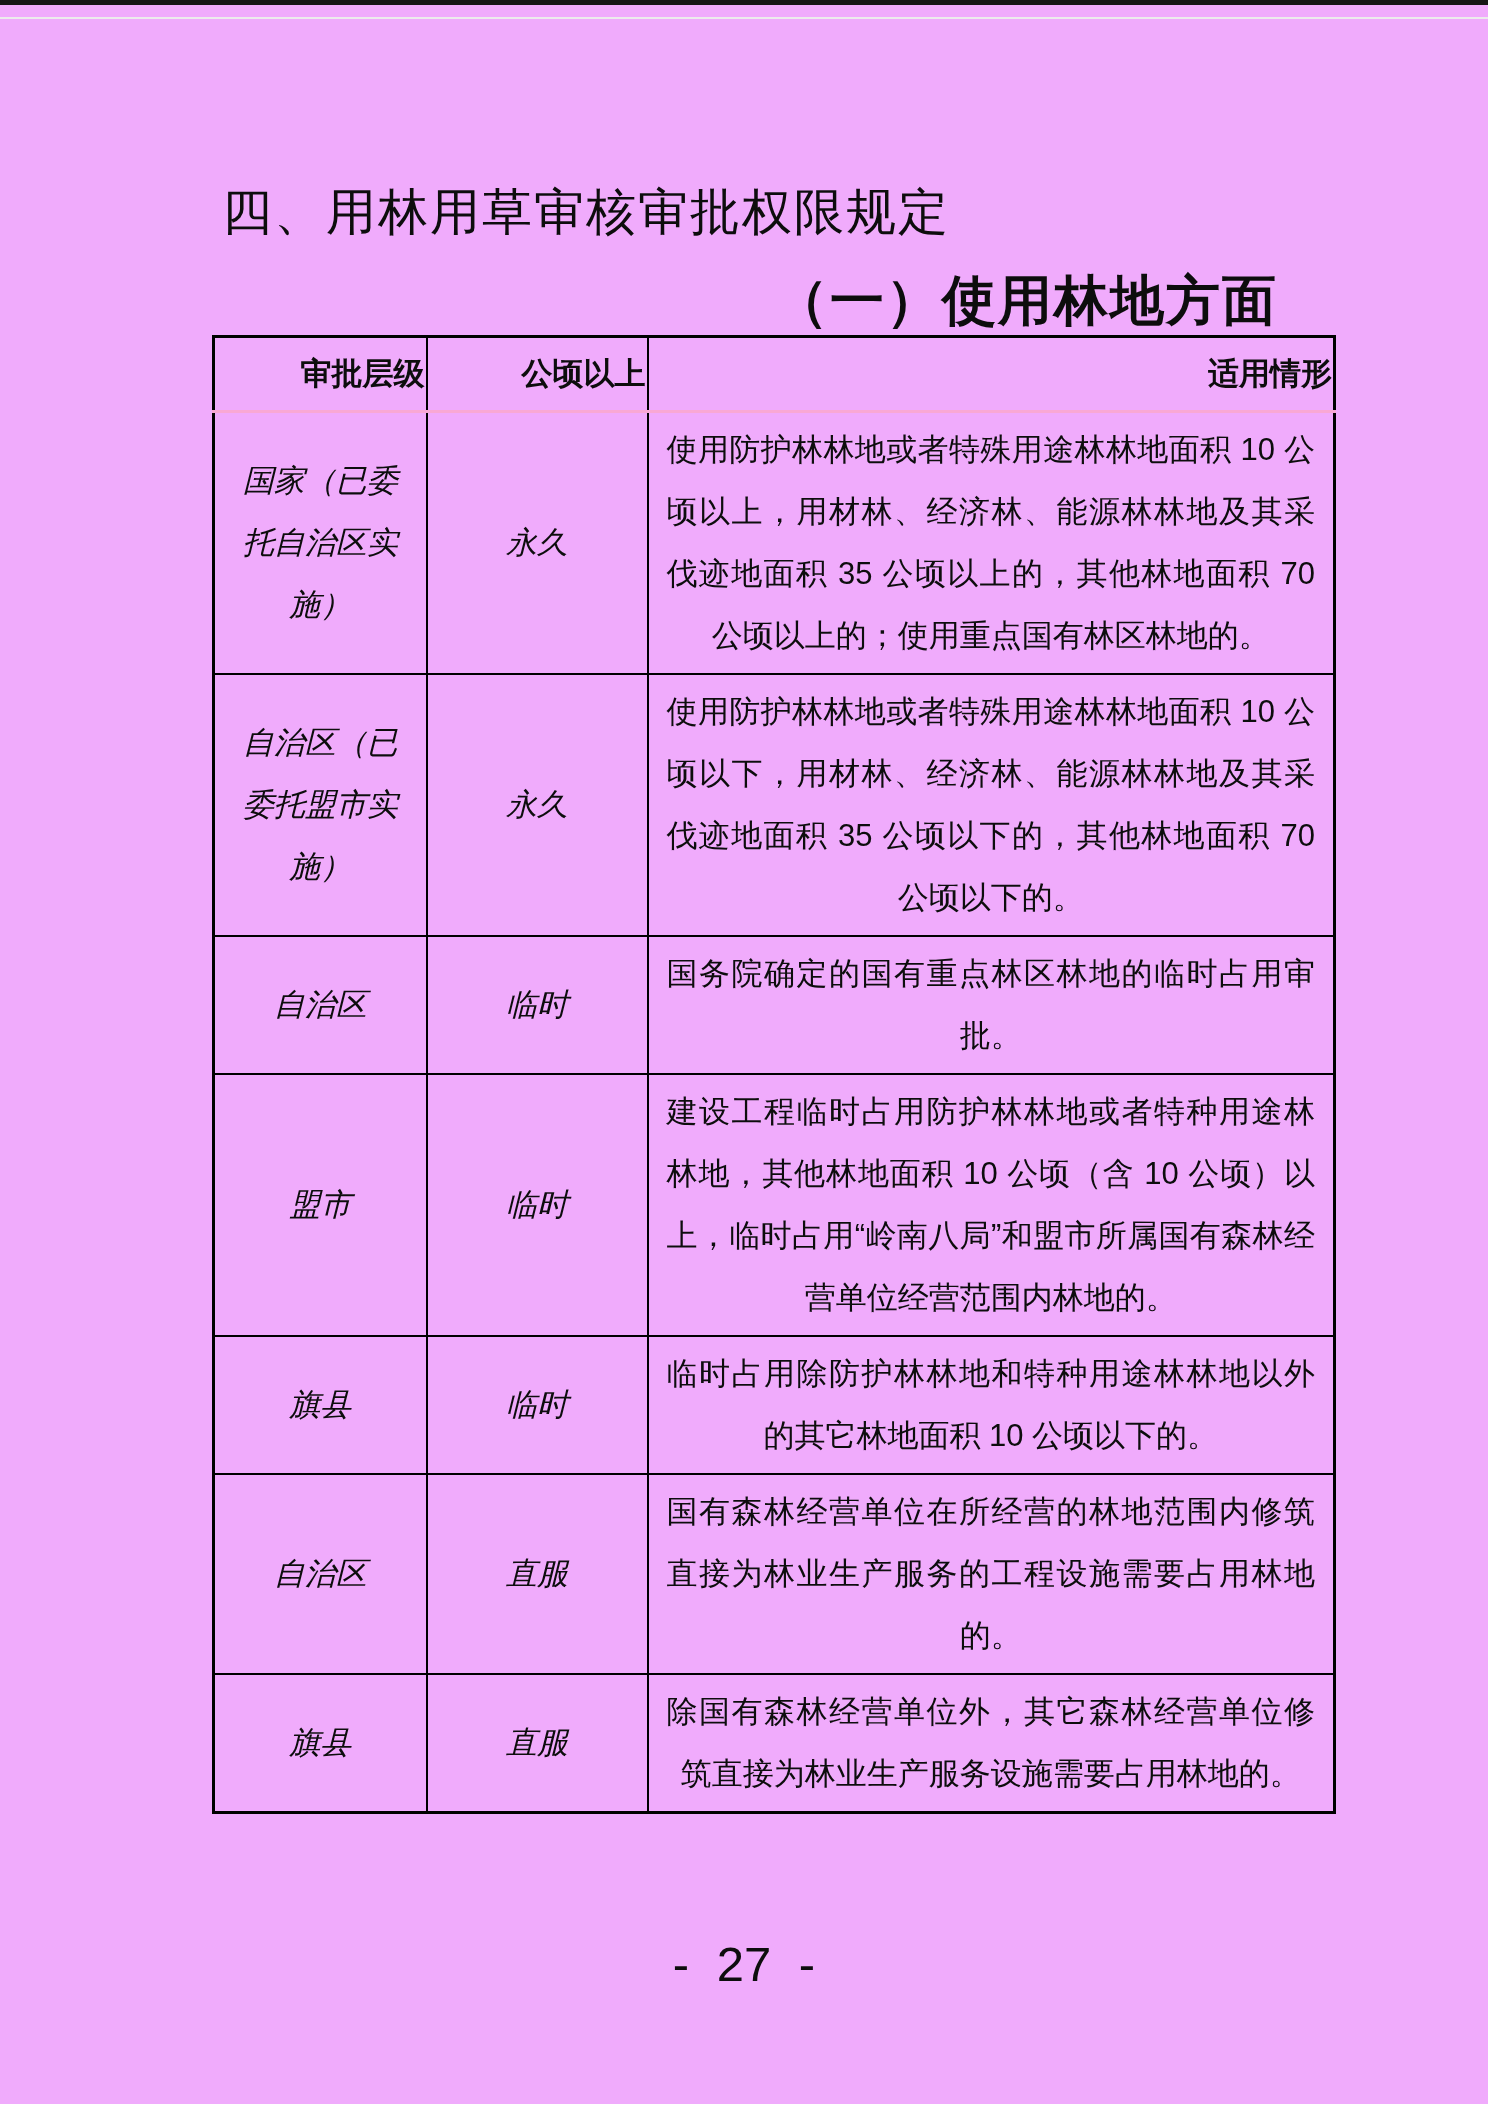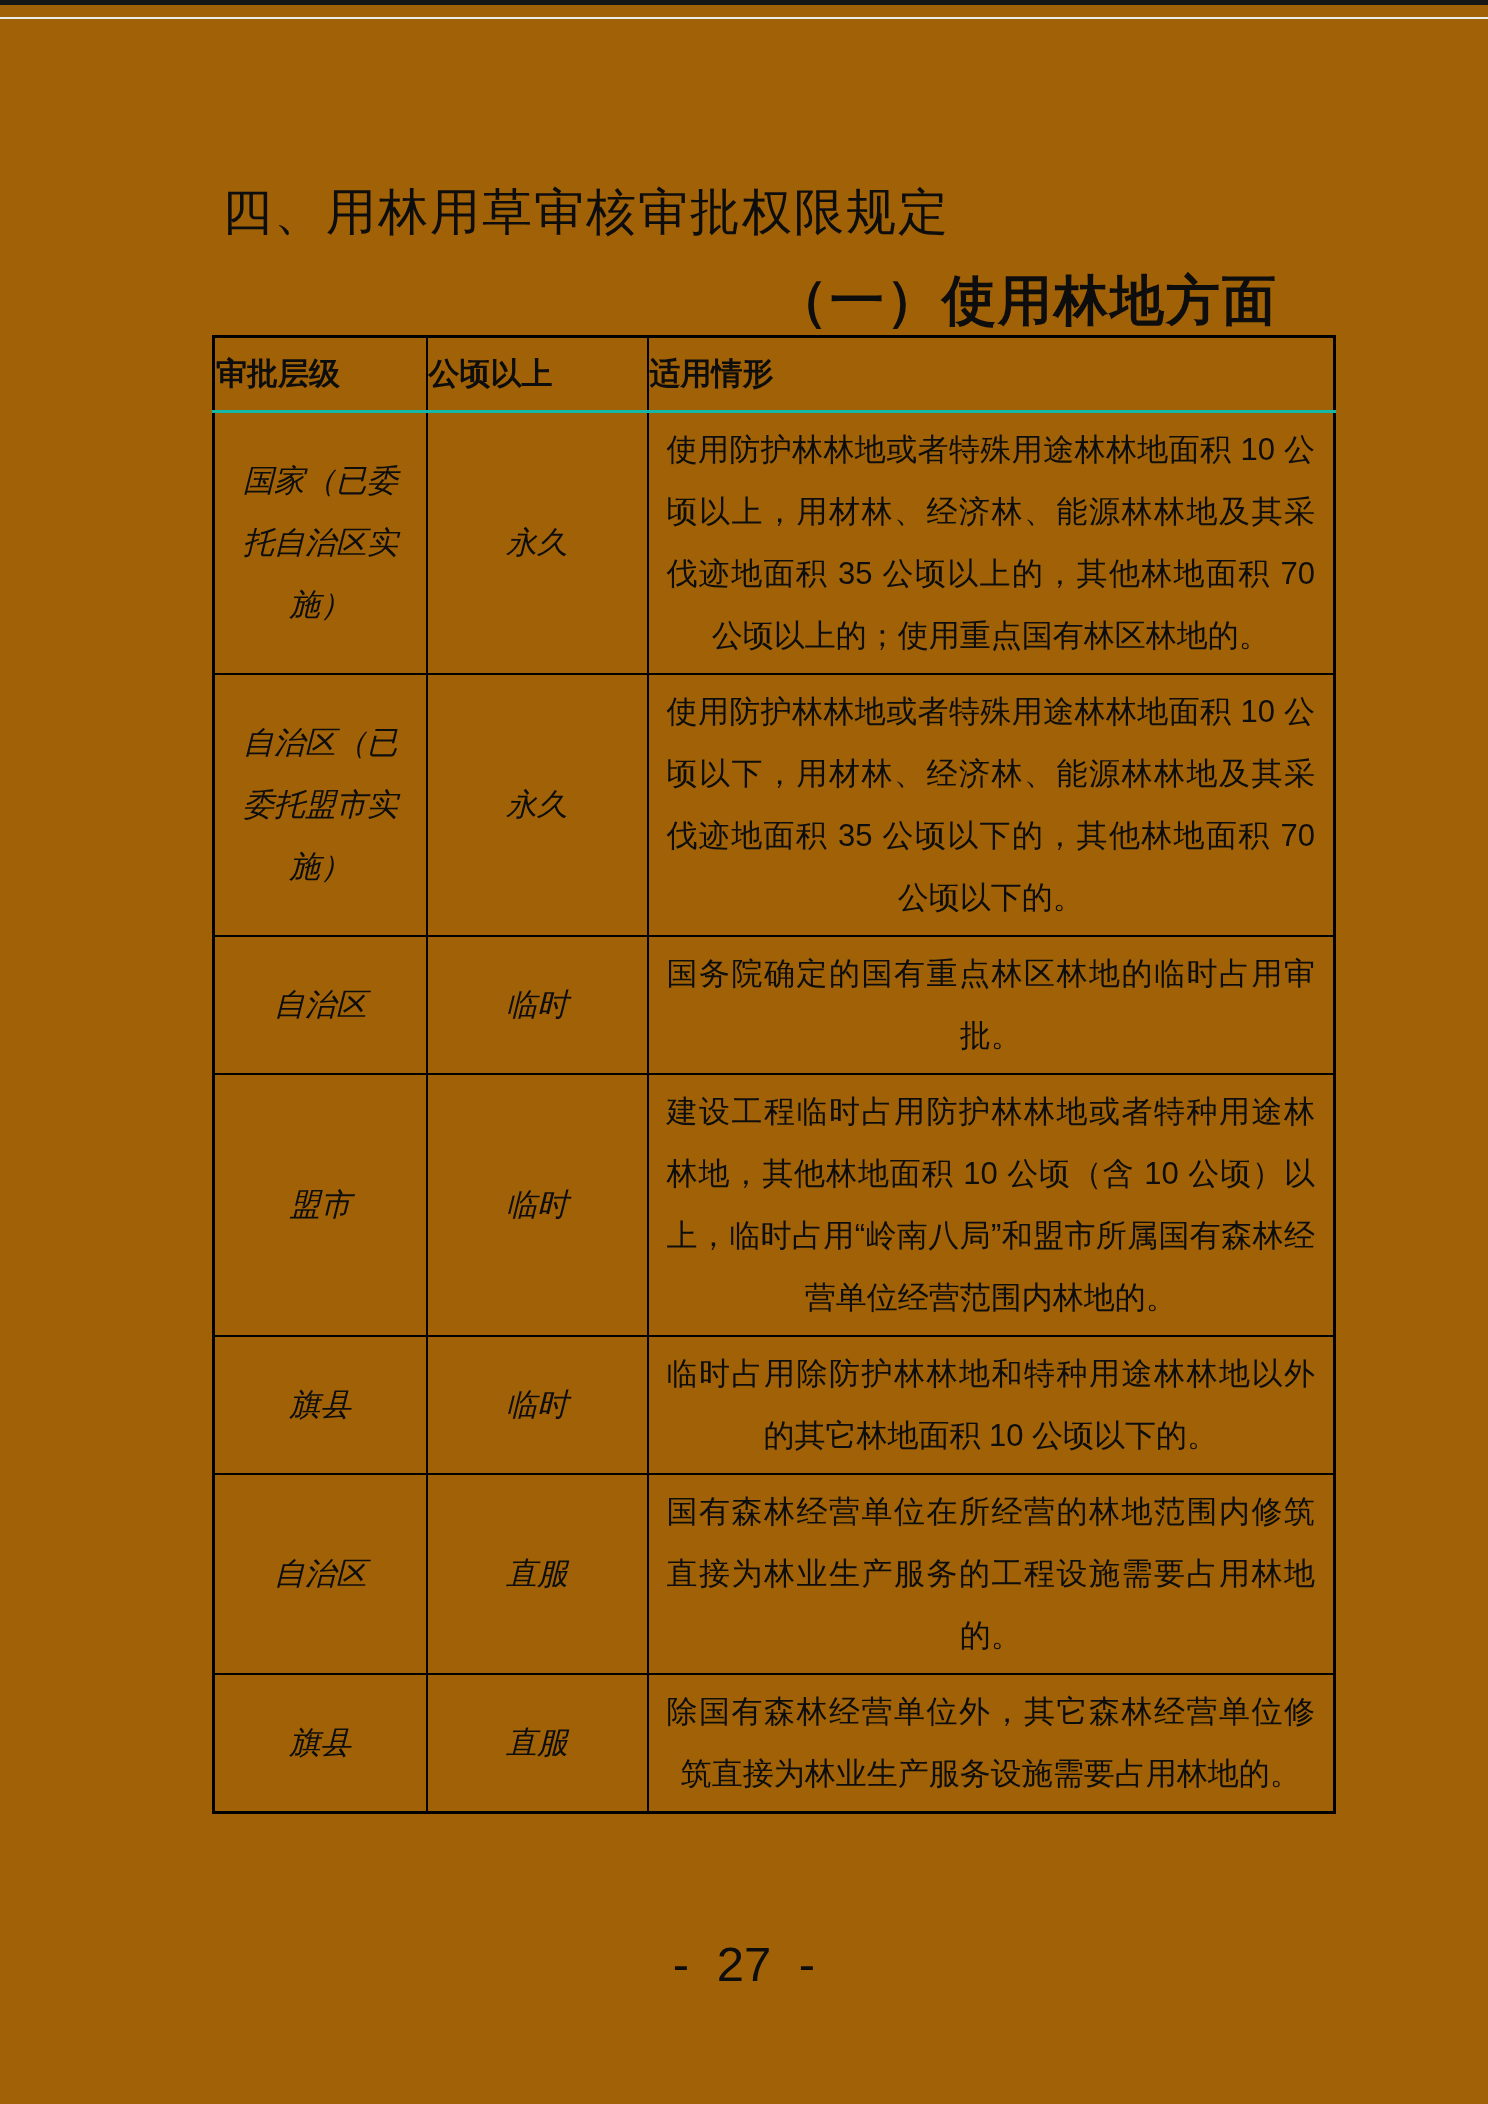--- a/index.html
+++ b/index.html
@@ -1,19 +1,19 @@
 <!DOCTYPE html>
 <html lang="zh"><head>
 <meta charset="utf-8">
 <style>
   html,body{margin:0;padding:0;background:#ffffff;}
   .page{
     position:relative;
     width:1488px;height:2104px;
-    background:#a16207;
+    background:#f0abfc;
     font-family:"Liberation Sans", sans-serif;
     color:#000;
     overflow:hidden;
   }
   .top-bar{
     position:absolute;left:0;top:0;width:1488px;height:5px;
     background:#161616;
   }
   .top-divider{
     position:absolute;left:0;top:17px;width:1488px;height:2px;
@@ -45,22 +45,22 @@
     border:2px solid #000;
     font-size:31px;
     color:#0d0d0d;
     vertical-align:middle;
     box-sizing:border-box;
   }
   table.approval{border:3px solid #000;}
   table.approval thead tr{height:75px;}
   table.approval th{
     font-weight:bold;
-    text-align:left;
-    border-bottom:3px solid #14b8a6;
+    text-align:right;
+    border-bottom:3px solid #f9a8d4;
   }
   td.cell-level, td.cell-type{
     text-align:center;
     line-height:62px;
     padding:0 14px;
     font-style:italic;
   }
   td.cell-situation{
     padding:6px 18px;
     line-height:62px;

